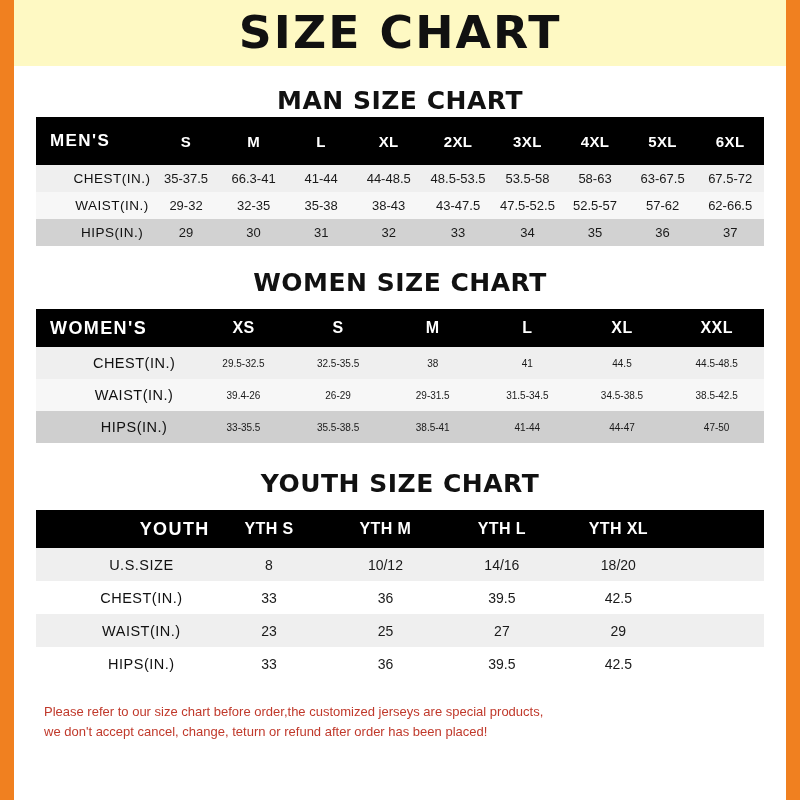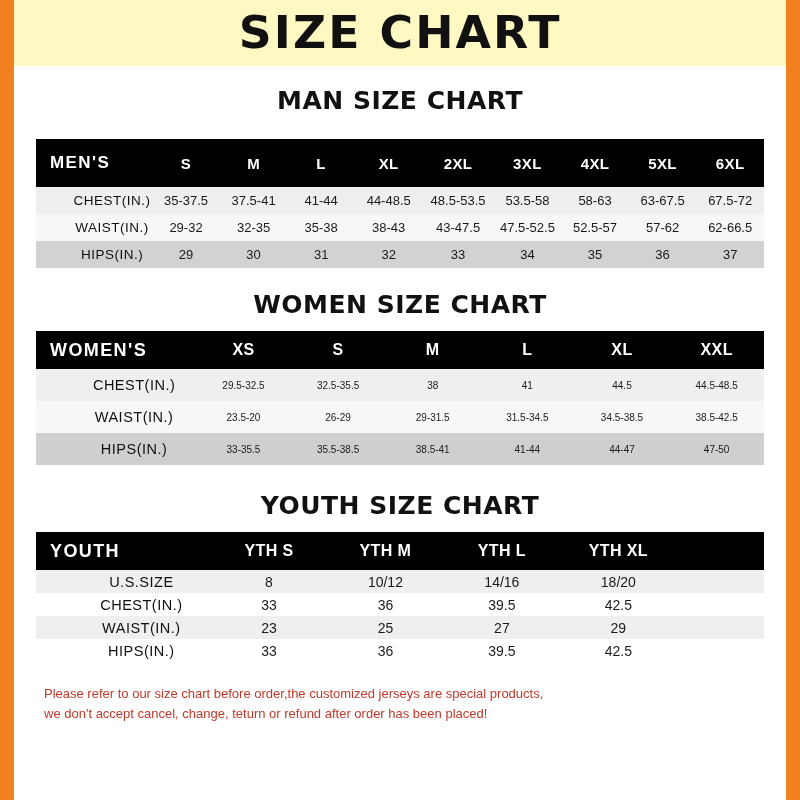--- a/index.html
+++ b/index.html
@@ -39,21 +39,21 @@
     padding: 0 22px;
   }
   .section-title {
     text-align: center;
     font-family: "DejaVu Sans", sans-serif;
     font-weight: bold;
     font-size: 25px;
     color: #111;
     letter-spacing: 0.5px;
   }
-  .t-man { margin-top: 20px; margin-bottom: 24px; }
+  .t-man { margin-top: 20px; margin-bottom: 2px; }
   .t-women { margin-top: 22px; margin-bottom: 12px; }
   .t-youth { margin-top: 26px; margin-bottom: 12px; }
 
   table {
     width: 100%;
     border-collapse: collapse;
     table-layout: fixed;
   }
   table td, table th {
     text-align: center;
@@ -93,22 +93,22 @@
   .row.white td { background: #ffffff; }
 
   
   .women .hdr td { height: 38px; font-size: 16px; }
   .women .hdr td.first { font-size: 18px; }
   .women .row td { height: 32px; font-size: 10px; }
   .women .row td.first { font-size: 14.5px; }
 
   
   .youth .hdr td { height: 38px; font-size: 16px; }
-  .youth .hdr td.first { font-size: 18px; }
-  .youth .row td { height: 23px; font-size: 14px; }
+  .youth .hdr td.first { font-size: 18px; text-align: right; }
+  .youth .row td { height: 33px; font-size: 14px; }
   .youth .row td.first { font-size: 14.5px; }
 
   .footer {
     margin-top: 22px;
     padding: 0 6px 0 8px;
     color: #c0392b;
     font-size: 13px;
     line-height: 1.5;
     font-family: "Liberation Sans", sans-serif;
   }
@@ -148,21 +148,21 @@
         <td>XL</td>
         <td>2XL</td>
         <td>3XL</td>
         <td>4XL</td>
         <td>5XL</td>
         <td>6XL</td>
       </tr>
       <tr class="row light">
         <td class="first">CHEST(IN.)</td>
         <td>35-37.5</td>
-        <td>37.5-41</td>
+        <td>66.3-41</td>
         <td>41-44</td>
         <td>44-48.5</td>
         <td>48.5-53.5</td>
         <td>53.5-58</td>
         <td>58-63</td>
         <td>63-67.5</td>
         <td>67.5-72</td>
       </tr>
       <tr class="row lighter">
         <td class="first">WAIST(IN.)</td>
@@ -216,21 +216,21 @@
         <td class="first">CHEST(IN.)</td>
         <td>29.5-32.5</td>
         <td>32.5-35.5</td>
         <td>38</td>
         <td>41</td>
         <td>44.5</td>
         <td>44.5-48.5</td>
       </tr>
       <tr class="row lighter">
         <td class="first">WAIST(IN.)</td>
-        <td>23.5-20</td>
+        <td>39.4-26</td>
         <td>26-29</td>
         <td>29-31.5</td>
         <td>31.5-34.5</td>
         <td>34.5-38.5</td>
         <td>38.5-42.5</td>
       </tr>
       <tr class="row grayed2">
         <td class="first">HIPS(IN.)</td>
         <td>33-35.5</td>
         <td>35.5-38.5</td>

